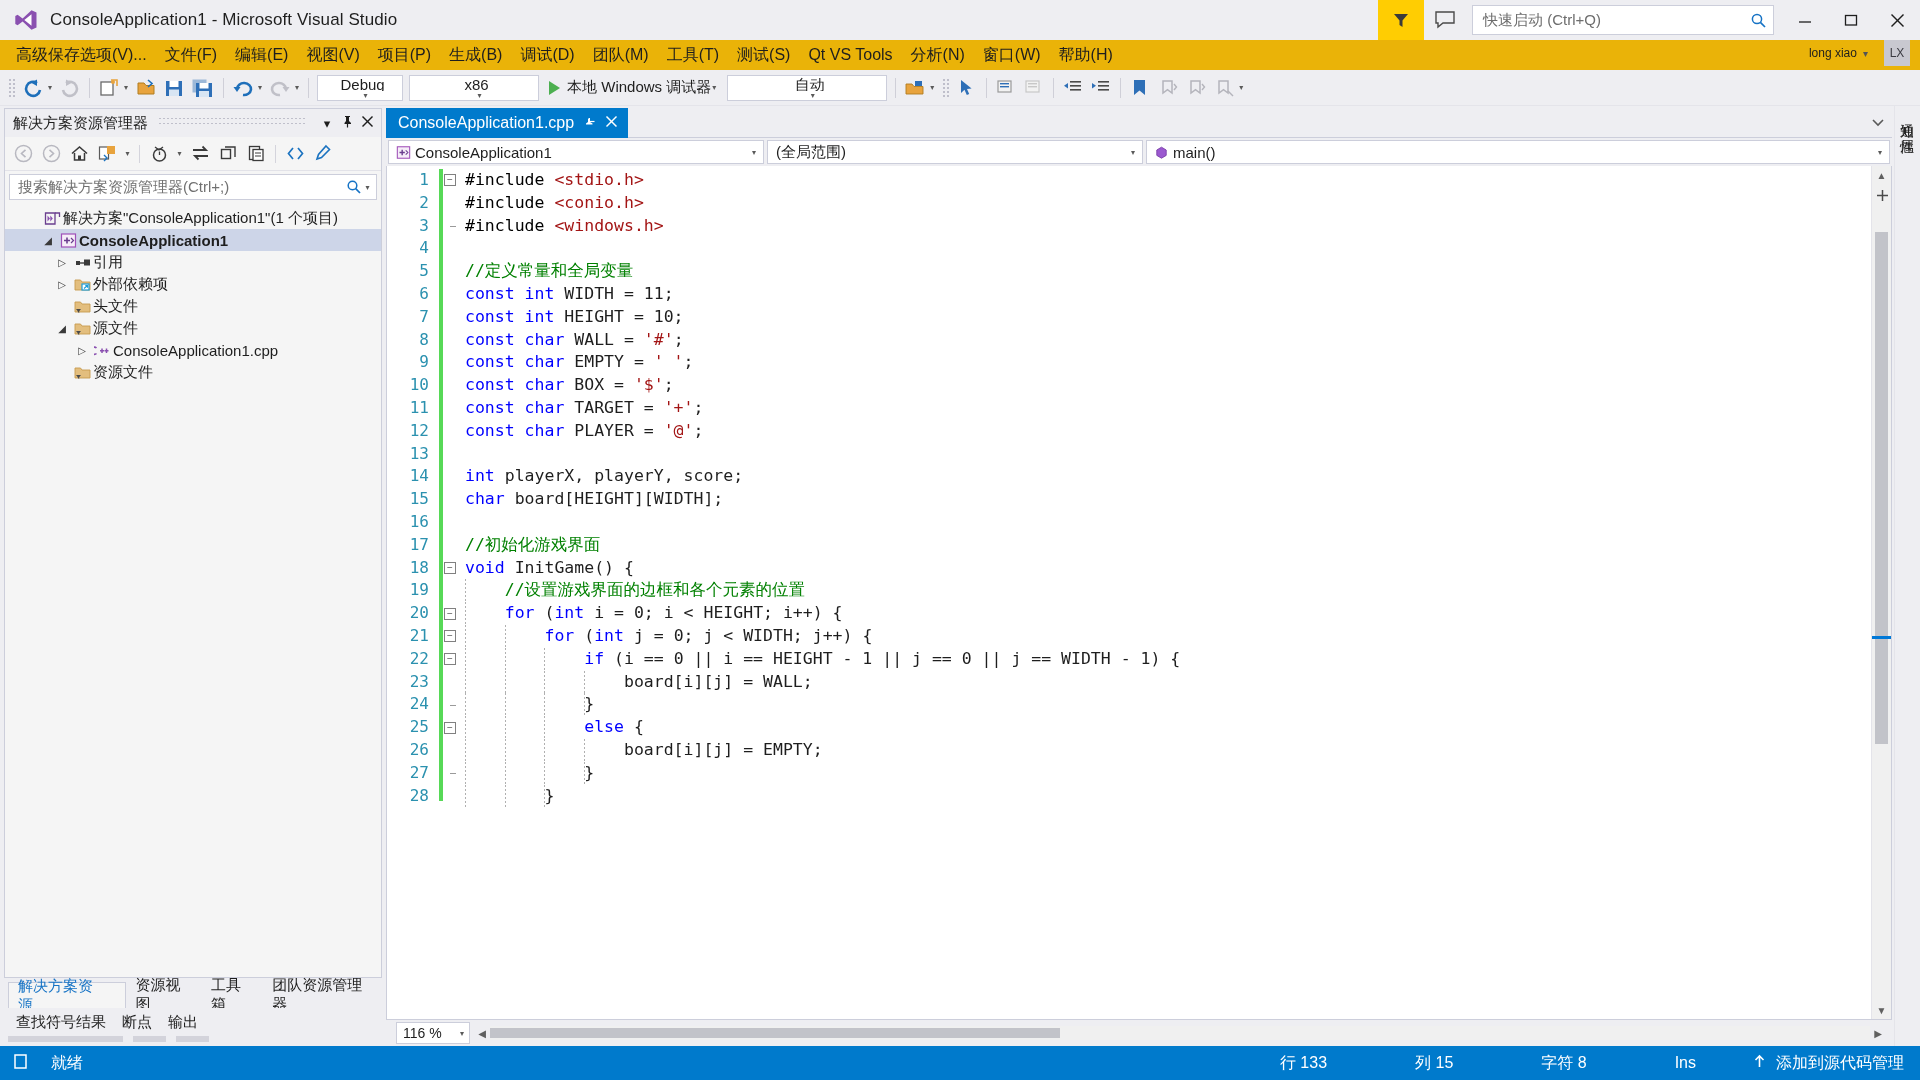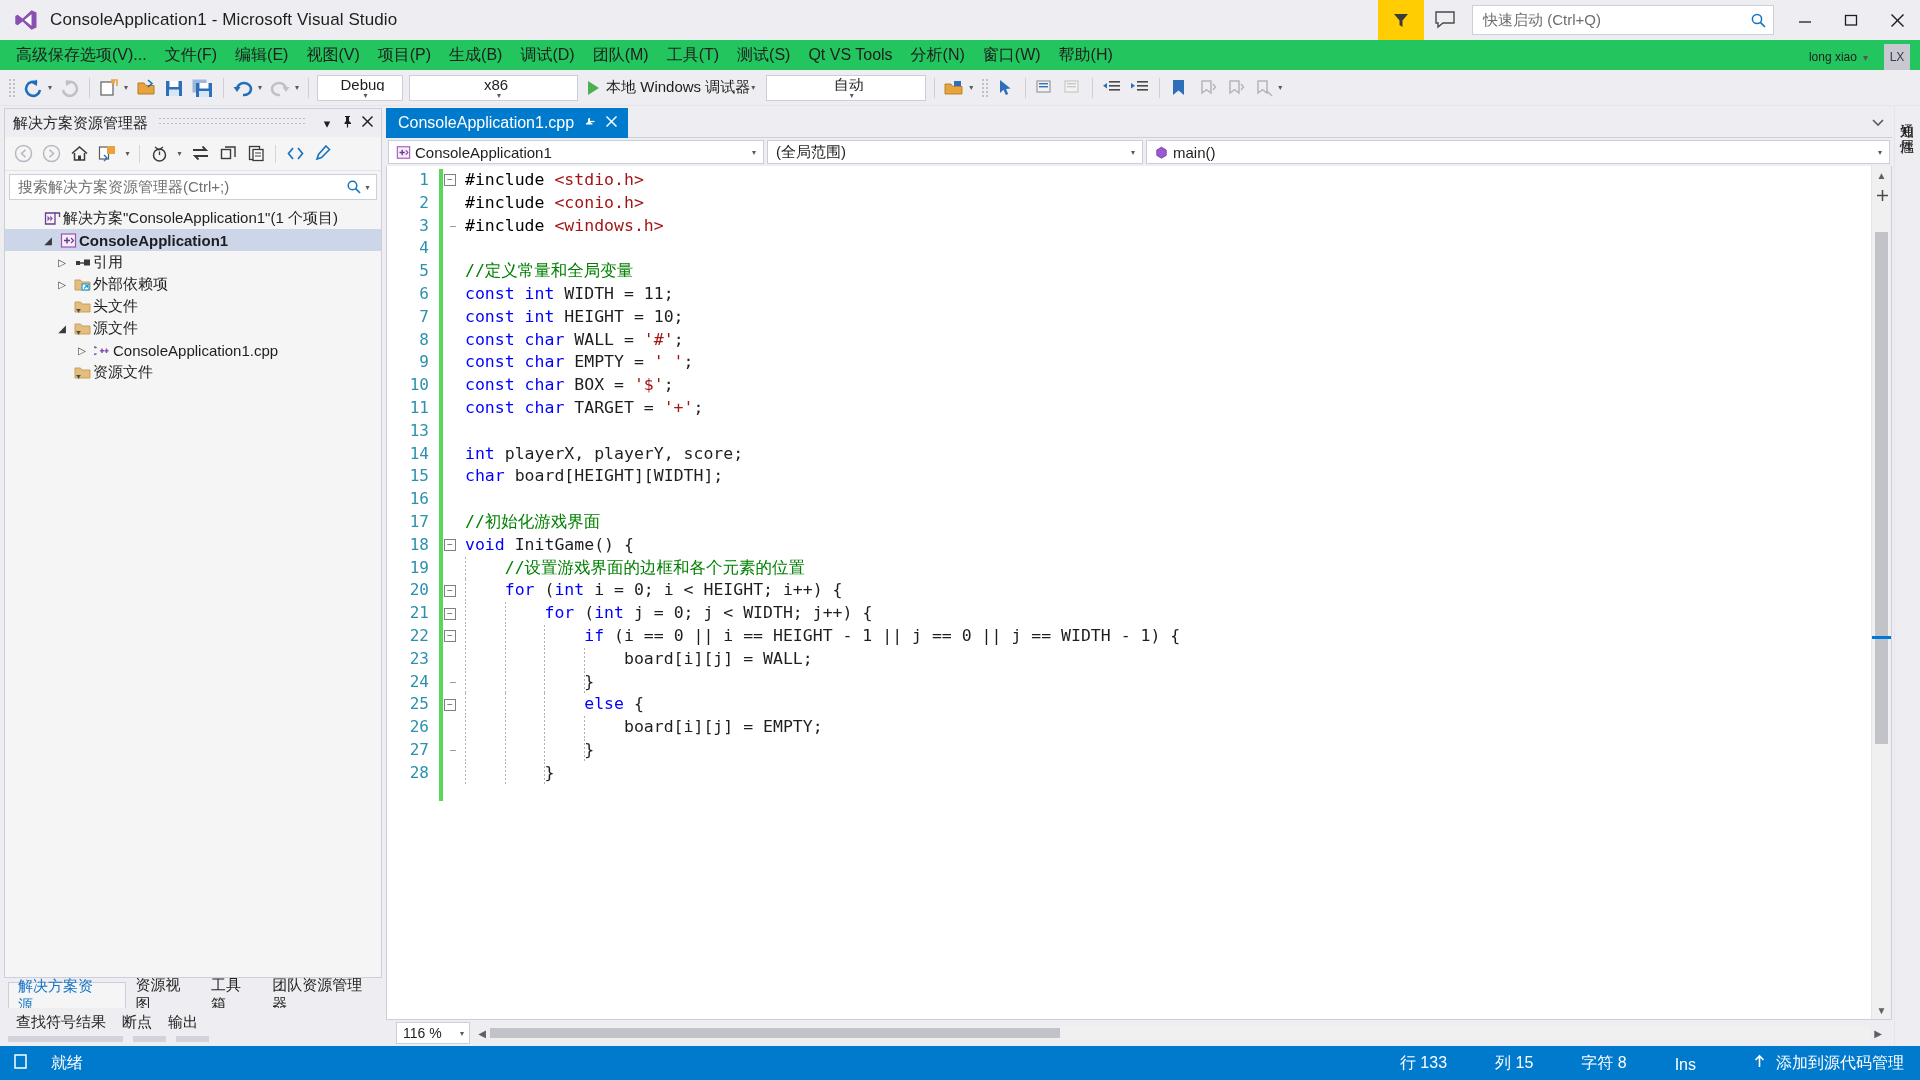--- a/index.html
+++ b/index.html
@@ -43,22 +43,22 @@
   .quicklaunch .ql-text { flex: 1; }
   .wincontrols { display: flex; align-items: center; height: 40px; }
   .wincontrol {
     width: 46px; height: 40px; display: flex; align-items: center; justify-content: center;
     font-size: 15px; color: #1E1E1E;
   }
 
   
   .menubar {
     height: 30px; flex: 0 0 30px;
-    display: flex; align-items: flex-end;
-    background: #22c55e;
+    display: flex; align-items: flex-start;
+    background: #eab308;
     padding-left: 7px;
     position: relative;
   }
   .menu-item {
     padding: 0 9px; height: 30px; line-height: 30px;
     font-size: 16px; color: #1E1E1E; white-space: nowrap;
   }
   .menubar-right {
     margin-left: auto; display: flex; align-items: center; padding-right: 10px;
   }
@@ -86,21 +86,21 @@
   .tb-caret { font-size: 8px; color: #5A5A5A; padding: 0 4px 0 1px; align-self: center; }
   .tb-sep { width: 1px; height: 20px; background: #CFCFD8; margin: 0 5px; }
   .tb-combo {
     height: 26px; border: 1px solid #CCCEDB; background: #FFFFFF;
     display: flex; align-items: center; padding: 0 4px 0 9px;
     font-size: 15px; color: #1E1E1E; margin: 0 3px; flex-direction: column;
   }
   .tb-combo .cb-label { flex: 1; white-space: nowrap; overflow: hidden; }
   .tb-combo .cb-caret { font-size: 8px; color: #5A5A5A; padding-left: 6px; }
   .combo-debug { width: 86px; }
-  .combo-plat { width: 169px; }
+  .combo-plat { width: 130px; }
   .combo-auto { width: 160px; }
   .run-btn { display: flex; align-items: center; height: 28px; padding: 0 4px 0 7px; font-size: 15px; }
   .run-tri { width: 0; height: 0; border-left: 11px solid #4CAF50; border-top: 7px solid transparent; border-bottom: 7px solid transparent; margin-right: 7px; }
 
   
   .body { flex: 1; display: flex; min-height: 0; background: #EEEEF2; }
 
   
   .left-col { width: 384px; flex: 0 0 384px; display: flex; flex-direction: column; background:#EEEEF2; padding: 2px 2px 0 4px;}
   .panel {
@@ -230,21 +230,21 @@
   .ltab { font-size: 15px; color: #1E1E1E; padding: 0 8px; }
   .lower-underline { height: 10px; flex: 0 0 10px; display: flex; padding-left: 4px; gap: 10px; }
   .lu { height: 6px; background: #D3D3DB; }
 
   
   .statusbar {
     height: 34px; flex: 0 0 34px; display: flex; align-items: center;
     background: #007ACC; color: #FFFFFF; font-size: 16px;
   }
   .sb-left { display: flex; align-items: center; padding-left: 12px; gap: 22px; }
-  .sb-mid { margin-left: auto; display: flex; align-items: flex-end; gap: 48px; padding-right: 56px; }
+  .sb-mid { margin-left: auto; display: flex; align-items: center; gap: 88px; padding-right: 56px; }
   .sb-right { display: flex; align-items: center; gap: 9px; padding-right: 16px; }
 
   .rightdock {
     width: 26px; flex: 0 0 26px; background:#EEEEF2; display:flex; flex-direction: column;
     align-items:center; padding-top: 6px; gap: 14px; border-left: 1px solid #E4E4EA;
   }
   .rd-label { writing-mode: vertical-rl; font-size: 14px; color: #1E1E1E; letter-spacing: 1px; }
 </style>
 </head>
 <body>
@@ -749,20 +749,21 @@
               <div class="row"><div class="gutter-num">2</div><div class="gutter-fold"><div class="vline"></div></div><div class="code-text"><span class="pp">#include </span><span class="inc">&lt;conio.h&gt;</span></div></div>
               <div class="row"><div class="gutter-num">3</div><div class="gutter-fold"><div class="vline half-bot"></div><div style="position: absolute; left: 50%; top: 50%; width: 6px; height: 1px; background: rgb(154, 154, 154);"></div></div><div class="code-text"><span class="pp">#include </span><span class="inc">&lt;windows.h&gt;</span></div></div>
               <div class="row"><div class="gutter-num">4</div><div class="gutter-fold"></div><div class="code-text"></div></div>
               <div class="row"><div class="gutter-num">5</div><div class="gutter-fold"></div><div class="code-text"><span class="cm">//定义常量和全局变量</span></div></div>
               <div class="row"><div class="gutter-num">6</div><div class="gutter-fold"></div><div class="code-text"><span class="kw">const int</span><span class="pl"> WIDTH = 11;</span></div></div>
               <div class="row"><div class="gutter-num">7</div><div class="gutter-fold"></div><div class="code-text"><span class="kw">const int</span><span class="pl"> HEIGHT = 10;</span></div></div>
               <div class="row"><div class="gutter-num">8</div><div class="gutter-fold"></div><div class="code-text"><span class="kw">const char</span><span class="pl"> WALL = </span><span class="str">'#'</span><span class="pl">;</span></div></div>
               <div class="row"><div class="gutter-num">9</div><div class="gutter-fold"></div><div class="code-text"><span class="kw">const char</span><span class="pl"> EMPTY = </span><span class="str">' '</span><span class="pl">;</span></div></div>
               <div class="row"><div class="gutter-num">10</div><div class="gutter-fold"></div><div class="code-text"><span class="kw">const char</span><span class="pl"> BOX = </span><span class="str">'$'</span><span class="pl">;</span></div></div>
               <div class="row"><div class="gutter-num">11</div><div class="gutter-fold"></div><div class="code-text"><span class="kw">const char</span><span class="pl"> TARGET = </span><span class="str">'+'</span><span class="pl">;</span></div></div>
+              <div class="row"><div class="gutter-num">12</div><div class="gutter-fold"></div><div class="code-text"><span class="kw">const char</span><span class="pl"> PLAYER = </span><span class="str">'@'</span><span class="pl">;</span></div></div>
               <div class="row"><div class="gutter-num">13</div><div class="gutter-fold"></div><div class="code-text"></div></div>
               <div class="row"><div class="gutter-num">14</div><div class="gutter-fold"></div><div class="code-text"><span class="kw">int</span><span class="pl"> playerX, playerY, score;</span></div></div>
               <div class="row"><div class="gutter-num">15</div><div class="gutter-fold"></div><div class="code-text"><span class="kw">char</span><span class="pl"> board[HEIGHT][WIDTH];</span></div></div>
               <div class="row"><div class="gutter-num">16</div><div class="gutter-fold"></div><div class="code-text"></div></div>
               <div class="row"><div class="gutter-num">17</div><div class="gutter-fold"></div><div class="code-text"><span class="cm">//初始化游戏界面</span></div></div>
               <div class="row"><div class="gutter-num">18</div><div class="gutter-fold"><div class="fold-box">−</div></div><div class="code-text"><span class="kw">void</span><span class="pl"> InitGame() {</span></div></div>
               <div class="row"><div class="gutter-num">19</div><div class="gutter-fold"><div class="vline"></div></div><div class="code-text"><div class="ind-guide" style="left: 4px;"></div><span class="cm">    //设置游戏界面的边框和各个元素的位置</span></div></div>
               <div class="row"><div class="gutter-num">20</div><div class="gutter-fold"><div class="fold-box">−</div></div><div class="code-text"><div class="ind-guide" style="left: 4px;"></div><span class="pl">    </span><span class="kw">for</span><span class="pl"> (</span><span class="kw">int</span><span class="pl"> i = 0; i &lt; HEIGHT; i++) {</span></div></div>
               <div class="row"><div class="gutter-num">21</div><div class="gutter-fold"><div class="fold-box">−</div></div><div class="code-text"><div class="ind-guide" style="left: 4px;"></div><div class="ind-guide" style="left: 43.68px;"></div><span class="pl">        </span><span class="kw">for</span><span class="pl"> (</span><span class="kw">int</span><span class="pl"> j = 0; j &lt; WIDTH; j++) {</span></div></div>
               <div class="row"><div class="gutter-num">22</div><div class="gutter-fold"><div class="fold-box">−</div></div><div class="code-text"><div class="ind-guide" style="left: 4px;"></div><div class="ind-guide" style="left: 43.68px;"></div><div class="ind-guide" style="left: 83.36px;"></div><span class="pl">            </span><span class="kw">if</span><span class="pl"> (i == 0 || i == HEIGHT - 1 || j == 0 || j == WIDTH - 1) {</span></div></div>

